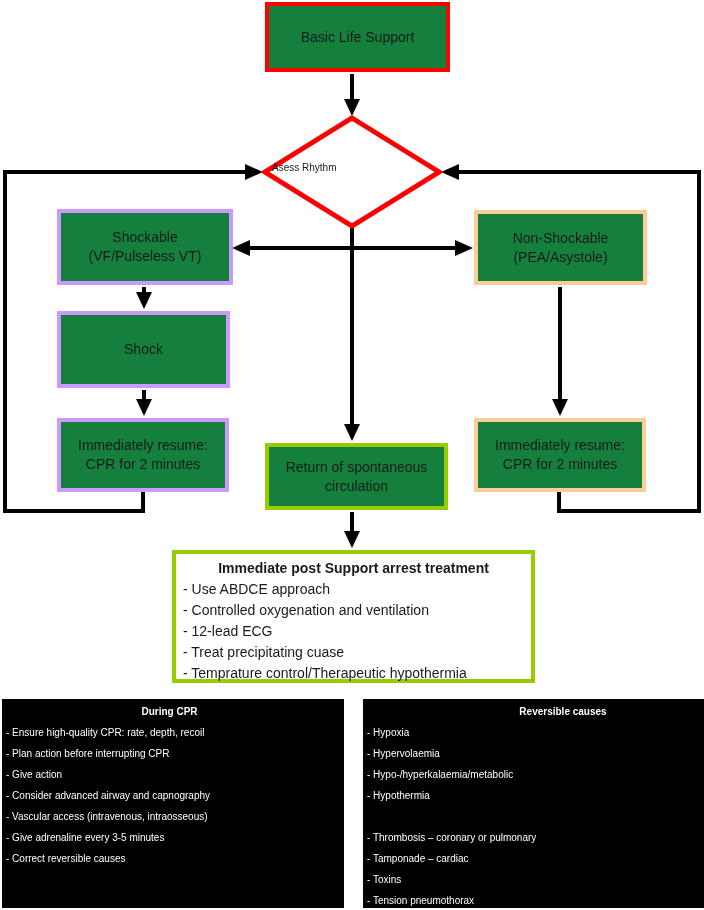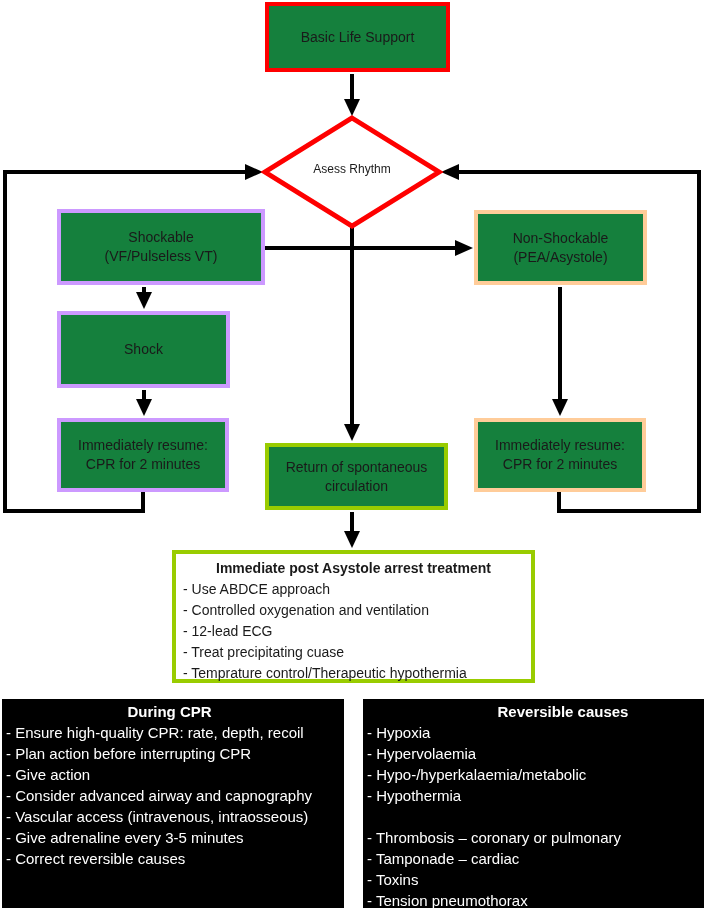--- a/index.html
+++ b/index.html
@@ -14,32 +14,32 @@
     display:flex; align-items:center; justify-content:center;
     text-align:center; white-space:pre-line;
     font-size:14px; line-height:1.35; z-index:1;
   }
   .red-border    { border:4px solid var(--red); }
   .purple-border { border:4px solid var(--purple); }
   .orange-border { border:4px solid var(--orange); }
   .green-border  { border:4px solid var(--green); }
   .diamond-label {
     position:absolute; z-index:2; background:transparent;
-    text-align:center; font-size:12px;
+    font-size:10px;
   }
   .panel {
     position:absolute; box-sizing:border-box; z-index:1;
     font-size:14px; line-height:21px;
   }
   .panel .panel-title { font-weight:bold; text-align:center; }
   .panel .bullet-line { text-align:left; min-height:21px; white-space:pre-line; }
   .post-panel { background:#fff; padding:4px 7px 0 7px; }
   .black-panel {
     background:var(--panel_bg); color:var(--panel_text);
-    font-size:15px; line-height:21px; padding:2px 11px 0 4px;
+    font-size:10px; line-height:21px; padding:2px 11px 0 4px;
   }
 </style>
 </head>
 <body>
 
 <div id="canvas">
 
   <svg id="wires" viewBox="0 0 704 910" xmlns="http://www.w3.org/2000/svg">
 
     <g stroke="#000" stroke-width="4" fill="none">
@@ -67,39 +67,39 @@
       <polygon points="352,548 344,531 360,531"></polygon>
     </g>
 
     <polygon points="352,118 439,172 352,226 265,172" fill="#fff" stroke-width="5" style="stroke: var(--red)"></polygon>
   </svg>
 
   <div class="node red-border" style="left:265px; top:2px; width:185px; height:70px;">Basic Life Support</div>
 
   <div class="diamond-label" style="left:272px; top:162px; width:160px;">Asess Rhythm</div>
 
-  <div class="node purple-border" style="left:57px; top:209px; width:208px; height:76px;">Shockable
+  <div class="node purple-border" style="left:57px; top:209px; width:176px; height:76px;">Shockable
 (VF/Pulseless VT)</div>
 
   <div class="node orange-border" style="left:474px; top:210px; width:173px; height:75px;">Non-Shockable
 (PEA/Asystole)</div>
 
   <div class="node purple-border" style="left:57px; top:311px; width:173px; height:77px;">Shock</div>
 
   <div class="node purple-border" style="left:57px; top:418px; width:172px; height:74px;">Immediately resume:
 CPR for 2 minutes</div>
 
   <div class="node orange-border" style="left:474px; top:418px; width:172px; height:74px;">Immediately resume:
 CPR for 2 minutes</div>
 
   <div class="node green-border" style="left:265px; top:443px; width:183px; height:67px;">Return of spontaneous
 circulation</div>
 
   <div class="panel post-panel green-border" style="left:172px; top:550px; width:363px; height:133px;">
-    <div class="panel-title">Immediate post Asystole arrest treatment</div>
+    <div class="panel-title">Immediate post Support arrest treatment</div>
     <div class="bullet-line">- Use ABDCE approach</div>
     <div class="bullet-line">- Controlled oxygenation and ventilation</div>
     <div class="bullet-line">- 12-lead ECG</div>
     <div class="bullet-line">- Treat precipitating cuase</div>
     <div class="bullet-line">- Temprature control/Therapeutic hypothermia</div>
   </div>
 
   <div class="panel black-panel" style="left:2px; top:699px; width:342px; height:209px;">
     <div class="panel-title">During CPR</div>
     <div class="bullet-line">- Ensure high-quality CPR: rate, depth, recoil</div>

